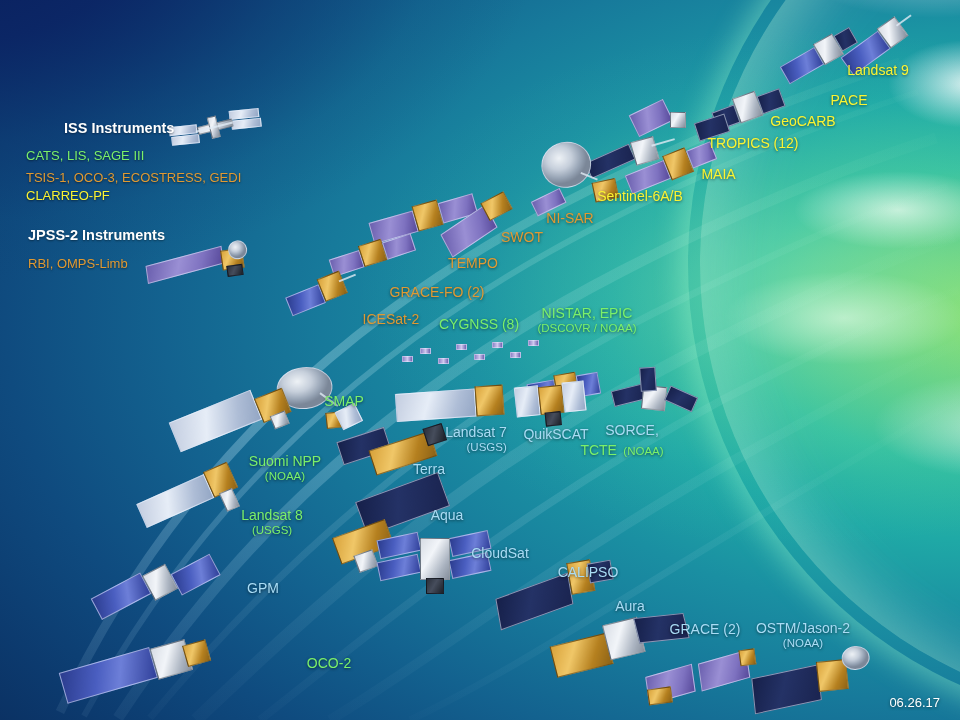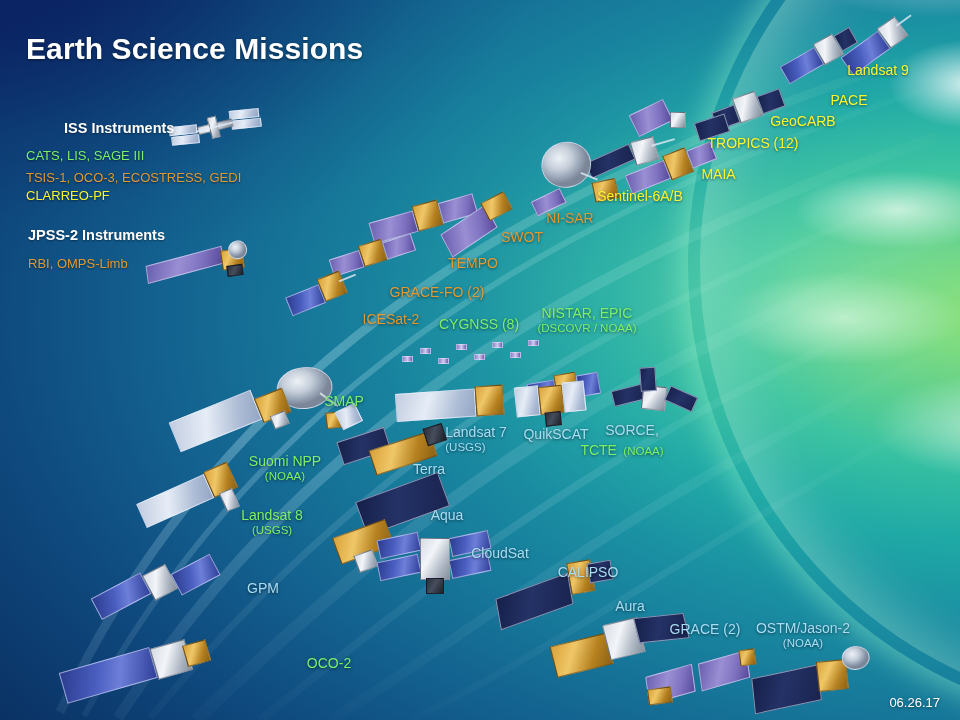--- a/index.html
+++ b/index.html
@@ -439,21 +439,20 @@
     <div class="panel purple" style="left:54px; top:12px; width:48px; height:26px; transform:skewY(-8deg);"></div>
     <div class="body" style="left:96px; top:8px;  width:14px; height:14px;"></div>
   </div>
 
   <div class="sat" style="left:752px; top:644px; width:132px; height:76px; transform:rotate(-6deg);">
     <div class="panel dark" style="left:0px;  top:24px; width:66px; height:34px; transform:skewY(-6deg);"></div>
     <div class="body" style="left:66px; top:18px; width:28px; height:28px;"></div>
     <div class="dish" style="left:92px; top:6px;  width:26px; height:22px;"></div>
   </div>
 
-  <div class="title">Earth Science Missions</div>
 
   <div class="grp-head" style="left:26px; top:120px;margin-left:38px;">ISS Instruments</div>
   <div class="grp-line c-prim" style="left:26px; top:148px;">CATS, LIS, SAGE III</div>
   <div class="grp-line c-impl" style="left:26px; top:170px;">TSIS-1, OCO-3, ECOSTRESS, GEDI</div>
   <div class="grp-line c-form" style="left:26px; top:188px;">CLARREO-PF</div>
 
   <div class="grp-head" style="left:28px; top:227px;">JPSS-2 Instruments</div>
   <div class="grp-line c-impl" style="left:28px; top:256px;">RBI, OMPS-Limb</div>
 
 
@@ -468,21 +467,21 @@
       <div class="lbl c-impl" style="left: 522px; top: 237px; transform: translate(-50%, -50%); text-align: center;"><span class="main">SWOT</span></div>
       <div class="lbl c-impl" style="left: 473px; top: 263px; transform: translate(-50%, -50%); text-align: center;"><span class="main">TEMPO</span></div>
       <div class="lbl c-impl" style="left: 437px; top: 292px; transform: translate(-50%, -50%); text-align: left;"><span class="main">GRACE-FO (2)</span></div>
       <div class="lbl c-impl" style="left: 391px; top: 319px; transform: translate(-50%, -50%); text-align: center;"><span class="main">ICESat-2</span></div>
       <div class="lbl c-prim" style="left: 479px; top: 324px; transform: translate(-50%, -50%); text-align: center;"><span class="main">CYGNSS (8)</span></div>
       <div class="lbl c-prim" style="left: 587px; top: 319px; transform: translate(-50%, -50%); text-align: center;"><span class="main">NISTAR,  EPIC</span><span class="sub">(DSCOVR / NOAA)</span></div>
       <div class="lbl c-prim" style="left: 344px; top: 401px; transform: translate(-50%, -50%); text-align: center;"><span class="main">SMAP</span></div>
       <div class="lbl c-prim" style="left: 285px; top: 467px; transform: translate(-50%, -50%); text-align: center;"><span class="main">Suomi NPP</span><span class="sub">(NOAA)</span></div>
       <div class="lbl c-prim" style="left: 272px; top: 521px; transform: translate(-50%, -50%); text-align: center;"><span class="main">Landsat 8</span><span class="sub">(USGS)</span></div>
       <div class="lbl c-ext" style="left: 429px; top: 469px; transform: translate(-50%, -50%); text-align: center;"><span class="main">Terra</span></div>
-      <div class="lbl c-ext" style="left: 476px; top: 438px; transform: translate(-50%, -50%); text-align: left;"><span class="main">Landsat 7</span><span class="sub">(USGS)</span></div>
+      <div class="lbl c-ext" style="left: 476px; top: 438px; transform: translate(-50%, -50%); text-align: right;"><span class="main">Landsat 7</span><span class="sub">(USGS)</span></div>
       <div class="lbl c-ext" style="left: 556px; top: 434px; transform: translate(-50%, -50%); text-align: center;"><span class="main">QuikSCAT</span></div>
       <div class="lbl c-ext" style="left: 632px; top: 430px; transform: translate(-50%, -50%); text-align: center;"><span class="main">SORCE,</span></div>
       <div class="lbl c-prim" style="left: 622px; top: 450px; transform: translate(-50%, -50%); text-align: center;"><span class="main">TCTE</span><span class="inl c-prim">&nbsp;&nbsp;(NOAA)</span></div>
       <div class="lbl c-ext" style="left: 447px; top: 515px; transform: translate(-50%, -50%); text-align: center;"><span class="main">Aqua</span></div>
       <div class="lbl c-ext" style="left: 500px; top: 553px; transform: translate(-50%, -50%); text-align: center;"><span class="main">CloudSat</span></div>
       <div class="lbl c-ext" style="left: 588px; top: 572px; transform: translate(-50%, -50%); text-align: center;"><span class="main">CALIPSO</span></div>
       <div class="lbl c-ext" style="left: 630px; top: 606px; transform: translate(-50%, -50%); text-align: center;"><span class="main">Aura</span></div>
       <div class="lbl c-ext" style="left: 263px; top: 588px; transform: translate(-50%, -50%); text-align: center;"><span class="main">GPM</span></div>
       <div class="lbl c-prim" style="left: 329px; top: 663px; transform: translate(-50%, -50%); text-align: center;"><span class="main">OCO-2</span></div>
       <div class="lbl c-ext" style="left: 705px; top: 629px; transform: translate(-50%, -50%); text-align: center;"><span class="main">GRACE (2)</span></div>

